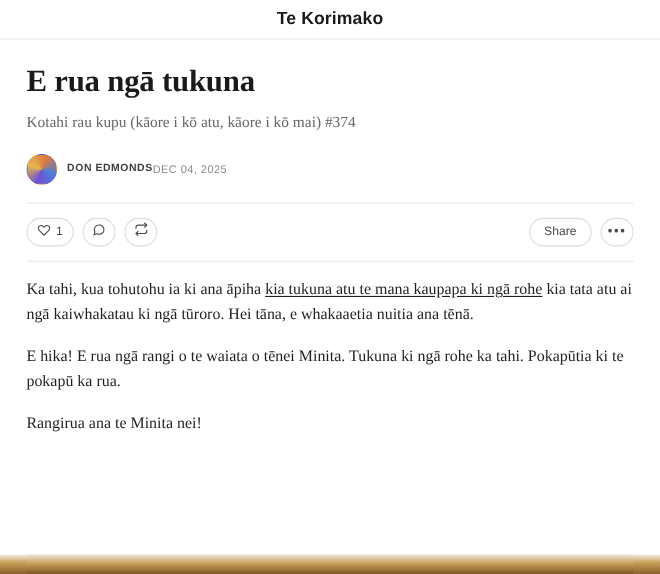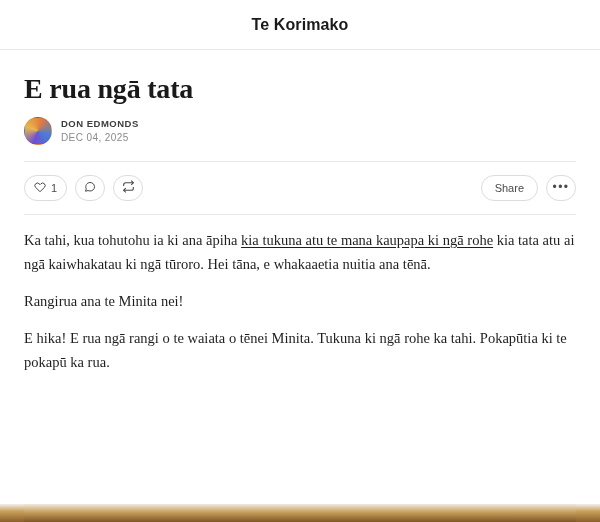--- a/index.html
+++ b/index.html
@@ -15,21 +15,21 @@
   .page {
     width: 600px;
     height: 522px;
     position: relative;
     background: #ffffff;
     overflow: hidden;
   }
 
   
   .site-header {
-    height: 50px;
+    height: 36px;
     display: flex;
     align-items: center;
     justify-content: center;
     border-bottom: 1px solid #e6e6e6;
     background: #ffffff;
   }
   .site-title {
     font-size: 16px;
     font-weight: bold;
     color: #1a1a1a;
@@ -68,21 +68,20 @@
     width: 28px;
     height: 28px;
     border-radius: 50%;
     background:
       conic-gradient(from 200deg, #6d4fd6 0deg, #e8b84b 90deg, #e07a3f 180deg, #4a7fd6 270deg, #6d4fd6 360deg);
     flex: 0 0 auto;
     border: 1px solid rgba(0,0,0,0.06);
   }
   .byline-text {
     display: flex;
-    flex-direction: column;
     justify-content: flex-end;
     line-height: 1.25;
   }
   .byline-author {
     font-size: 9.5px;
     font-weight: bold;
     letter-spacing: 0.5px;
     color: #3d3d3d;
     text-transform: uppercase;
   }
@@ -203,21 +202,22 @@
 <body>
 
 <div class="page">
 
   <div class="site-header">
     <div class="site-title">Te Korimako</div>
   </div>
 
   <div class="article">
 
-    <h1 class="post-title">E rua ngā tata</h1>
+    <h1 class="post-title">E rua ngā tukuna</h1>
+    <div class="post-subtitle">Kotahi rau kupu (kāore i kō atu, kāore i kō mai) #374</div>
 
     <div class="byline">
       <div class="avatar"></div>
       <div class="byline-text">
         <span class="byline-author">DON EDMONDS</span>
         <span class="byline-date">DEC 04, 2025</span>
       </div>
     </div>
 
     <hr class="rule">
@@ -256,22 +256,22 @@
       </div>
 
       <div class="actions-right">
         <button class="share-btn">Share</button>
         <button class="more-btn">•••</button>
       </div>
     </div>
 
     <div class="body-copy" id="article-body">
         <p><span>Ka tahi, kua tohutohu ia ki ana āpiha </span><a href="#">kia tukuna atu te mana kaupapa ki ngā rohe</a><span> kia tata atu ai ngā kaiwhakatau ki ngā tūroro. Hei tāna, e whakaaetia nuitia ana tēnā.</span></p>
+        <p><span>E hika! E rua ngā rangi o te waiata o tēnei Minita. Tukuna ki ngā rohe ka tahi. Pokapūtia ki te pokapū ka rua.</span></p>
         <p><span>Rangirua ana te Minita nei!</span></p>
-        <p><span>E hika! E rua ngā rangi o te waiata o tēnei Minita. Tukuna ki ngā rohe ka tahi. Pokapūtia ki te pokapū ka rua.</span></p>
       </div>
 
   </div>
 
   <div class="image-strip">
     <div class="strip-inner"></div>
   </div>
 
 </div>
 

